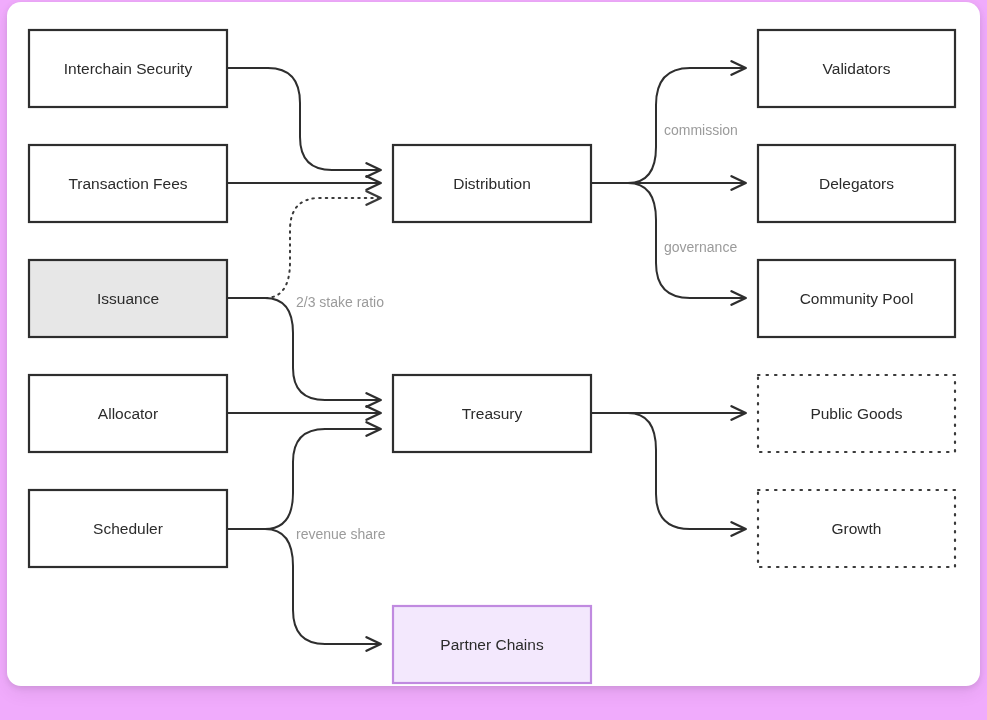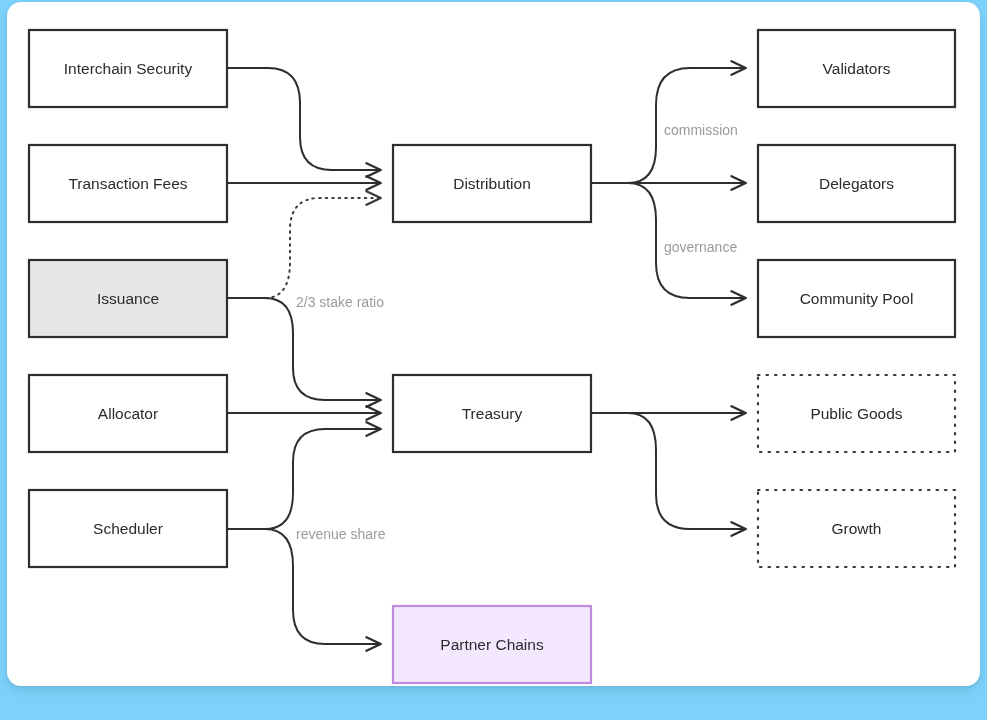--- a/index.html
+++ b/index.html
@@ -75,21 +75,21 @@
     fill: none;
     stroke: #3a3a3a;
     stroke-width: 2;
     stroke-dasharray: 1.5 5;
     stroke-linecap: round;
   }
 </style>
 </head>
 <body>
 
-<div id="canvas" style="background: #7dd3fc;">
+<div id="canvas" style="background: #f0abfc;">
   <div id="card" style="background: rgb(255, 255, 255);"></div>
   <svg id="diagram" viewBox="0 0 987 720">
     <defs>
       <marker id="arrow" viewBox="0 0 12 12" refX="10" refY="6" markerWidth="9" markerHeight="9" orient="auto-start-reverse">
         <path d="M1,1.5 L10.5,6 L1,10.5" fill="none" stroke="#2e2e2e" stroke-width="1.6" stroke-linecap="round" stroke-linejoin="round"></path>
       </marker>
       <marker id="arrowDotted" viewBox="0 0 12 12" refX="10" refY="6" markerWidth="9" markerHeight="9" orient="auto-start-reverse">
         <path d="M1,1.5 L10.5,6 L1,10.5" fill="none" stroke="#3a3a3a" stroke-width="1.6" stroke-linecap="round" stroke-linejoin="round"></path>
       </marker>
     </defs>

